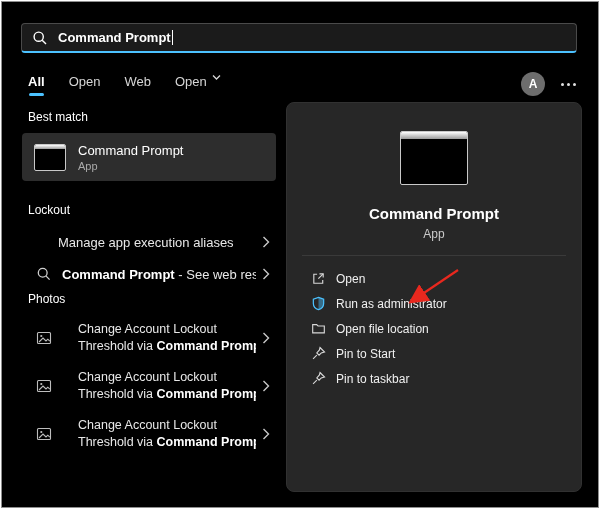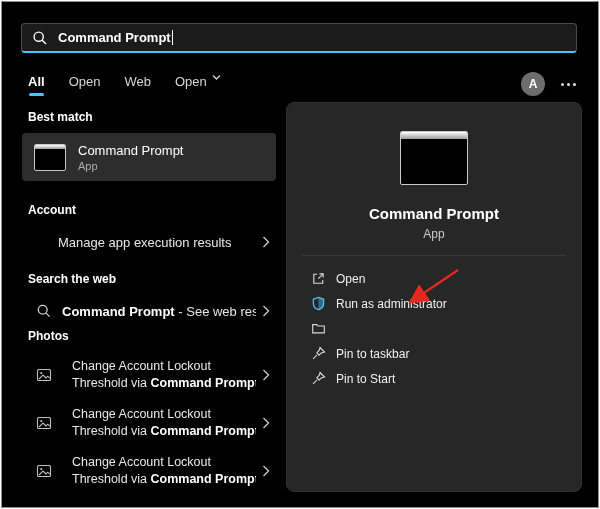--- a/index.html
+++ b/index.html
@@ -22,41 +22,41 @@
   .tab.active::after{content:"";position:absolute;left:1px;right:1px;bottom:0;height:3px;border-radius:2px;background:#4cc2ff;}
   .chev-down{width:9px;height:7px;display:flex;}
   .tabs-right{position:absolute;right:0;top:-2px;display:flex;align-items:center;gap:14px;}
   .avatar{width:24px;height:24px;border-radius:50%;background:#6d6d6d;color:#ffffff;
     font-size:12px;font-weight:bold;display:flex;align-items:center;justify-content:center;}
   .more-dots{display:flex;gap:3px;padding:4px 2px;}
   .more-dots i{width:3px;height:3px;border-radius:50%;background:#e0e0e0;}
 
   
   .left{position:absolute;left:20px;top:108px;width:254px;}
-  .sec-header{color:#ffffff;font-size:12px;font-weight:bold;margin:0 0 9px 6px;}
+  .sec-header{color:#ffffff;font-size:12px;font-weight:normal;margin:0 0 9px 6px;}
   .mt1{margin-top:22px;} .mt2{margin-top:14px;} .mt3{margin-top:2px;}
 
   .bm-row{background:#2d2d2d;border-radius:4px;height:48px;display:flex;align-items:center;
     padding:0 8px 0 12px;box-sizing:border-box;}
   .cmd-icon{background:#000000;border:1px solid #c9c9c9;border-radius:2px;overflow:hidden;flex:0 0 auto;}
   .cmd-icon .cmd-top{background:linear-gradient(#ffffff,#9a9a9a);}
   .cmd-sm{width:30px;height:25px;} .cmd-sm .cmd-top{height:4px;}
   .bm-text{margin-left:12px;display:flex;flex-direction:column;gap:2px;}
   .bm-name{color:#ffffff;font-size:13px;}
   .bm-sub{color:#ababab;font-size:11px;}
 
   .row{height:32px;display:flex;align-items:center;border-radius:4px;padding:0 6px 0 14px;box-sizing:border-box;}
   .row-indent{padding-left:36px;}
   .row-icon{width:16px;height:16px;margin-right:10px;flex:0 0 auto;display:flex;}
   .row-label{color:#e8e8e8;font-size:13px;flex:1 1 auto;white-space:nowrap;overflow:hidden;}
   .row-label .bold{font-weight:bold;color:#ffffff;}
   .chev{width:8px;height:12px;flex:0 0 auto;margin-left:6px;display:flex;}
 
   .photo-row{height:46px;display:flex;align-items:center;border-radius:4px;padding:0 6px 0 14px;box-sizing:border-box;margin-bottom:2px;}
-  .photo-lines{flex:1 1 auto;display:flex;flex-direction:column;gap:2px;margin-left:10px;overflow:hidden;}
+  .photo-lines{flex:1 1 auto;display:flex;flex-direction:column;gap:2px;margin-left:16px;overflow:hidden;}
   .pline{color:#e8e8e8;font-size:12.5px;line-height:15px;white-space:nowrap;}
   .pline .bold{font-weight:bold;color:#ffffff;}
 
   
   .preview{position:absolute;left:284px;top:100px;width:296px;height:390px;
     background:#272727;border:1px solid #313131;border-radius:8px;box-sizing:border-box;
     display:flex;flex-direction:column;align-items:center;padding-top:28px;}
   .big-icon{width:66px;height:52px;}
   .big-icon .cmd-top{height:7px;}
   .pv-title{color:#ffffff;font-size:15px;font-weight:bold;margin-top:20px;}
@@ -119,31 +119,30 @@
     <div class="bm-row">
       <span class="cmd-icon cmd-sm">
           <span class="cmd-top" style="display:block;"></span>
         </span>
       <span class="bm-text">
         <span class="bm-name">Command Prompt</span>
         <span class="bm-sub">App</span>
       </span>
     </div>
 
-    <div class="sec-header mt1">Account</div>
+    <div class="sec-header mt1">Lockout</div>
     <div class="row row-indent">
-      <span class="row-label">Manage app execution results</span>
-      <span class="chev">
-        <svg viewBox="0 0 8 12" width="8" height="12">
-            <path d="M1.5 1 L6.5 6 L1.5 11" fill="none" stroke="#c8c8c8" stroke-width="1.4"></path>
-          </svg>
-      </span>
-    </div>
-
-    <div class="sec-header mt2">Search the web</div>
+      <span class="row-label">Manage app execution aliases</span>
+      <span class="chev">
+        <svg viewBox="0 0 8 12" width="8" height="12">
+            <path d="M1.5 1 L6.5 6 L1.5 11" fill="none" stroke="#c8c8c8" stroke-width="1.4"></path>
+          </svg>
+      </span>
+    </div>
+
     <div class="row">
       <span class="row-icon">
         <svg viewBox="0 0 16 16" width="16" height="16">
             <circle cx="6.7" cy="6.7" r="4.4" fill="none" stroke="#cfcfcf" stroke-width="1.3"></circle>
             <line x1="10.1" y1="10.1" x2="13.6" y2="13.6" stroke="#cfcfcf" stroke-width="1.3"></line>
           </svg>
       </span>
       <span class="row-label"><span class="bold">Command Prompt</span><span> - See web results</span></span>
       <span class="chev">
         <svg viewBox="0 0 8 12" width="8" height="12">
@@ -240,38 +239,39 @@
             </svg>
         </span>
         <span class="action-label">Run as administrator</span>
       </div>
       <div class="action">
         <span class="action-icon">
           <svg viewBox="0 0 16 16" width="15" height="15" fill="none" stroke="#d8d8d8" stroke-width="1.2">
               <path d="M1.8 3.8 H6 L7.5 5.3 H14.2 V12.6 H1.8 Z"></path>
             </svg>
         </span>
+        <span class="action-label">Open file location</span>
       </div>
       <div class="action">
         <span class="action-icon">
           <svg viewBox="0 0 16 16" width="15" height="15" fill="none" stroke="#d8d8d8" stroke-width="1.2">
               <path d="M9.6 1.6 L14.4 6.4 L11 7.4 L8.6 9.8 L6.2 7.4 L9 4.2 Z"></path>
               <line x1="6.2" y1="9.8" x2="2.2" y2="13.8"></line>
             </svg>
         </span>
-        <span class="action-label">Pin to taskbar</span>
+        <span class="action-label">Pin to Start</span>
       </div>
       <div class="action">
         <span class="action-icon">
           <svg viewBox="0 0 16 16" width="15" height="15" fill="none" stroke="#d8d8d8" stroke-width="1.2">
               <path d="M9.6 1.6 L14.4 6.4 L11 7.4 L8.6 9.8 L6.2 7.4 L9 4.2 Z"></path>
               <line x1="6.2" y1="9.8" x2="2.2" y2="13.8"></line>
             </svg>
         </span>
-        <span class="action-label">Pin to Start</span>
+        <span class="action-label">Pin to taskbar</span>
       </div>
     </div>
   </div>
 
   <svg class="arrow-svg" width="600" height="509">
     <defs>
       <marker id="ah" markerWidth="9" markerHeight="9" refX="7" refY="4.5" orient="auto">
         <polygon points="0 0, 9 4.5, 0 9" fill="#e8281e"></polygon>
       </marker>
     </defs>

